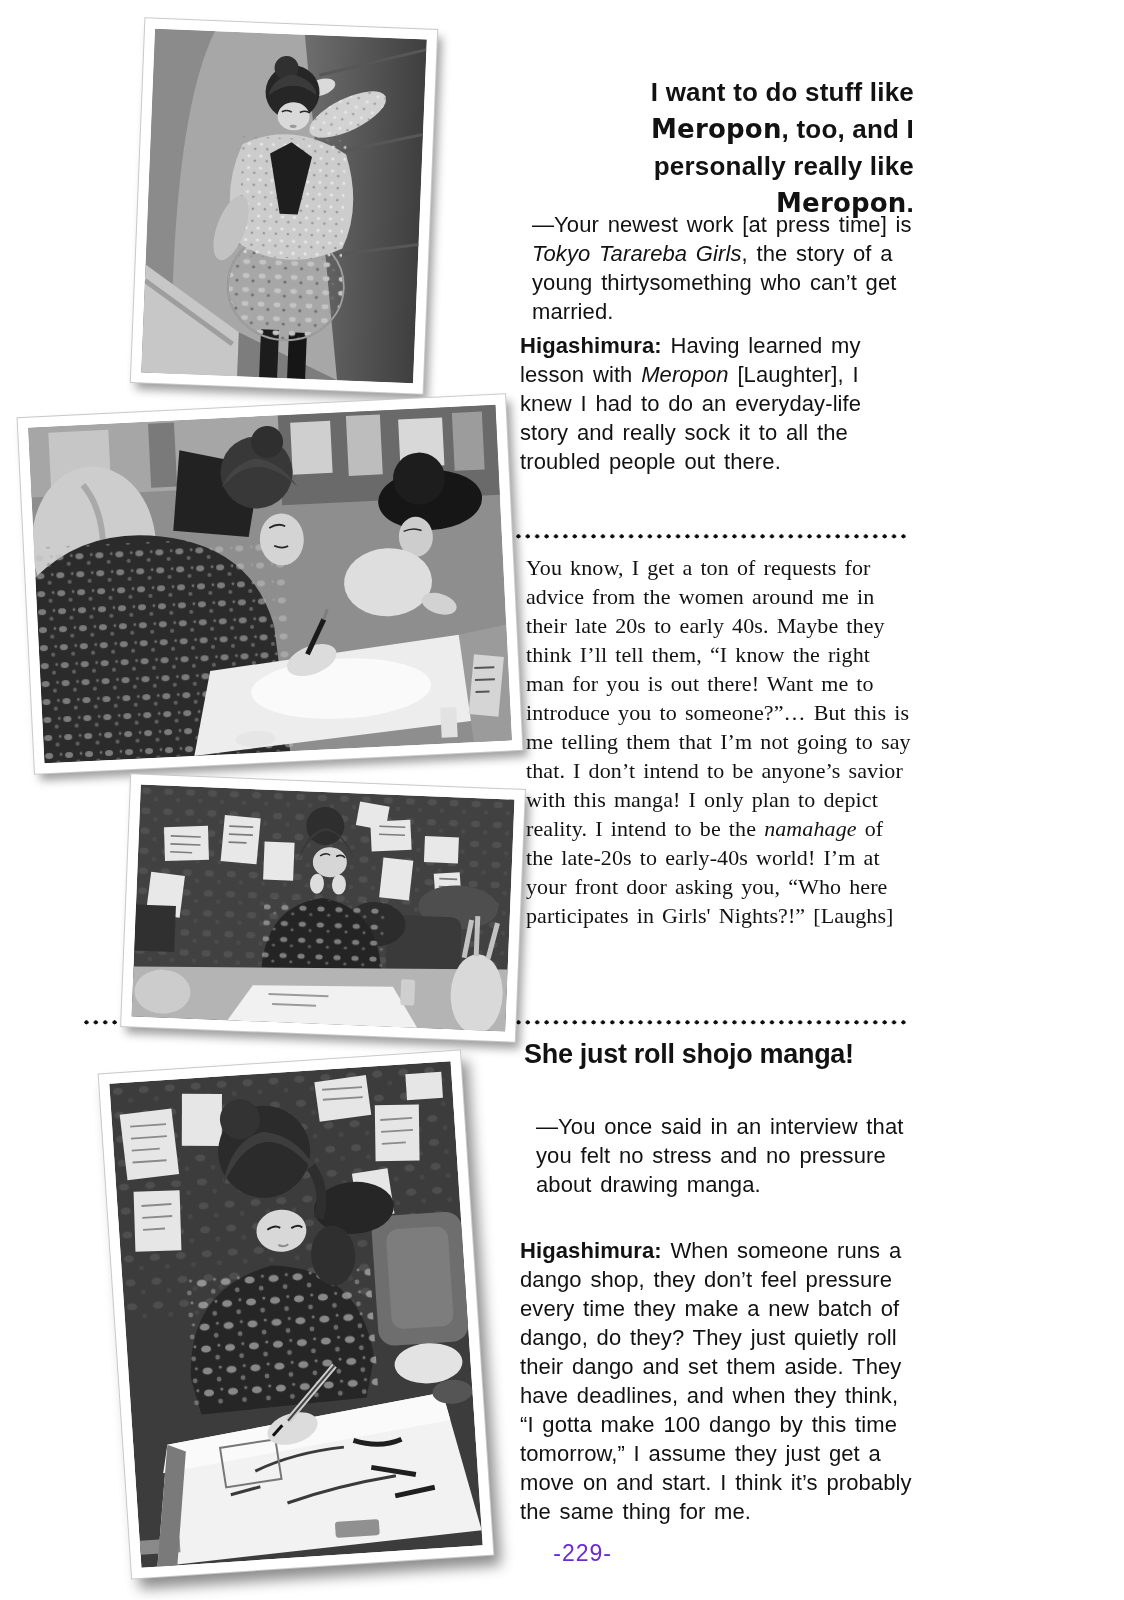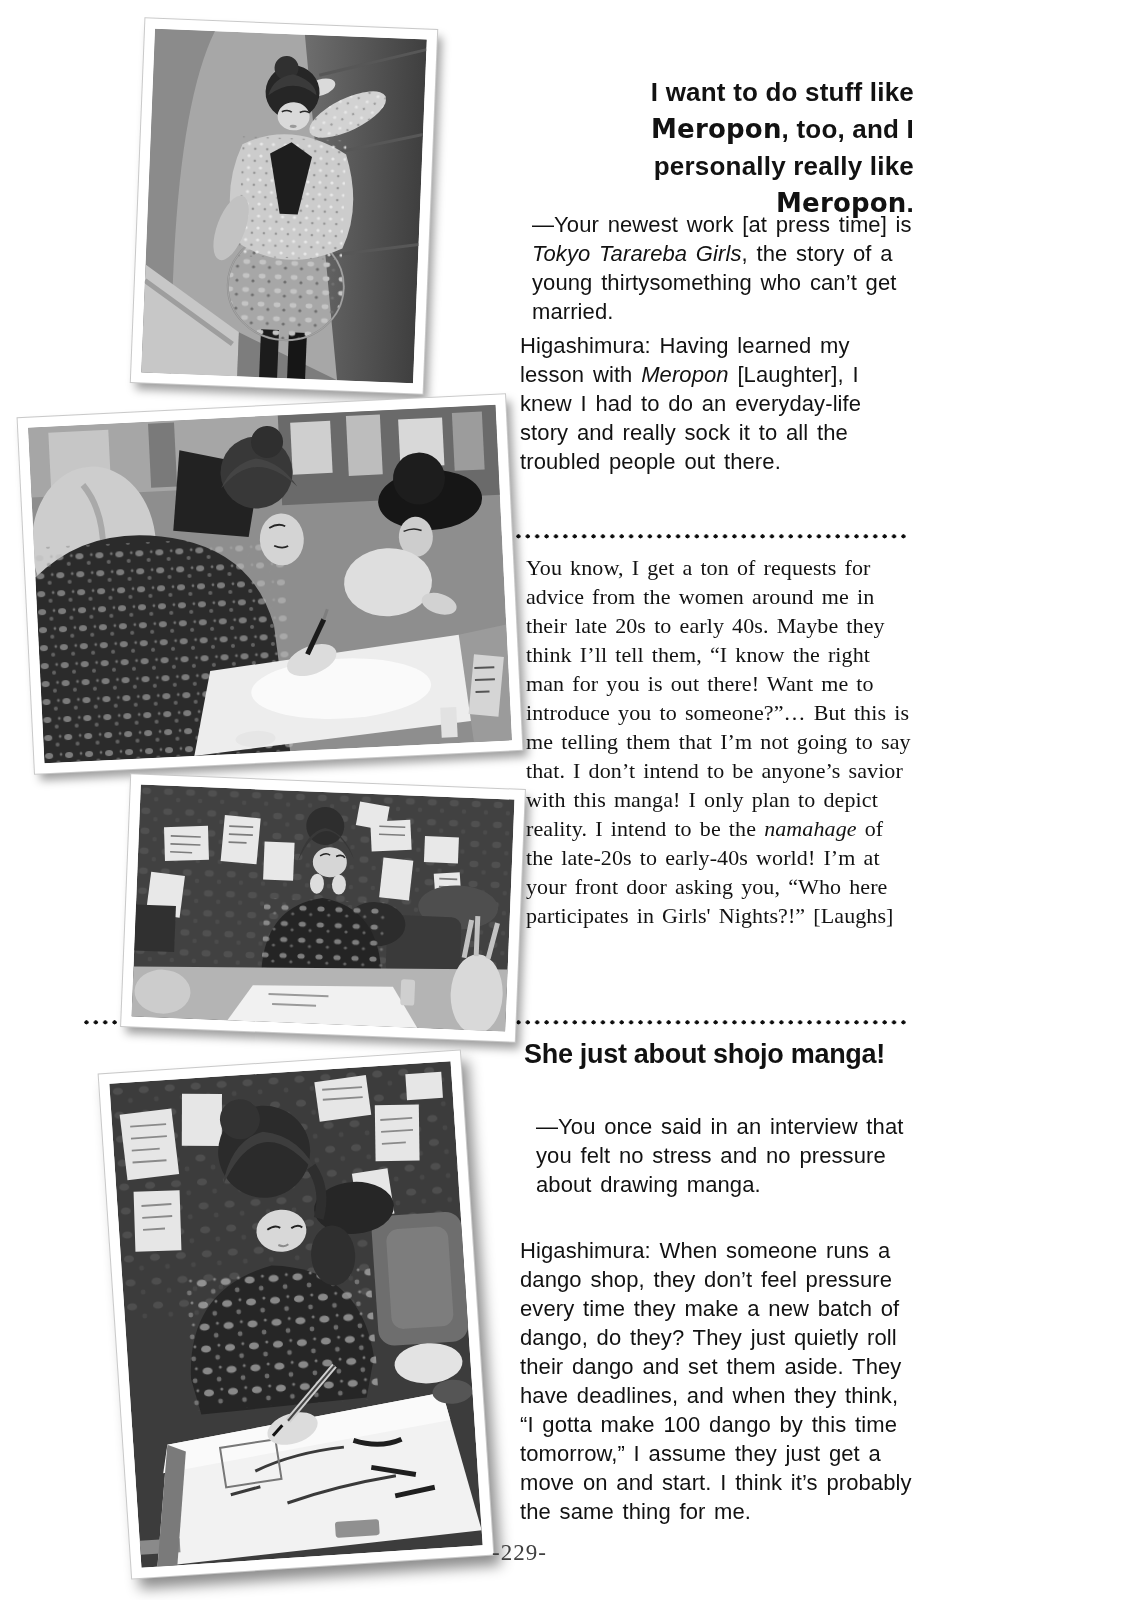--- a/index.html
+++ b/index.html
@@ -22,30 +22,30 @@
   #photo1{left:98px;top:8px;width:272px;height:344px;transform:rotate(2.3deg);z-index:2;}
   #photo2{left:-14px;top:390px;width:468px;height:336px;transform:rotate(-2.8deg);z-index:3;}
   #photo3{left:86px;top:766px;width:374px;height:232px;transform:rotate(2.3deg);z-index:4;}
   #photo4{left:75px;top:1046px;width:342px;height:485px;transform:rotate(-3.8deg);z-index:5;
           box-shadow:0 0 0 1px #c9c9c9, 7px 11px 14px rgba(0,0,0,.45);}
   
   .tc{position:absolute;z-index:6;}
   .headline{left:518px;top:74px;width:396px;font-size:26px;line-height:37px;font-weight:700;letter-spacing:.2px;text-align:right;}
   .headline .b{font-family:"DejaVu Sans", sans-serif;font-weight:700;}
   .body{font-size:22px;line-height:29px;word-spacing:2.5px;letter-spacing:.1px;}
-  .b{font-weight:400;}
+  .b{font-weight:700;}
   .i{font-style:italic;}
   #q1{left:520px;top:198px;width:390px;}
   #a1{left:520px;top:331px;width:392px;}
   #mono{left:526px;top:553px;width:386px;font-family:Liberation Serif, serif;}
   .h2{left:524px;top:1038px;width:390px;font-size:27px;line-height:32px;font-weight:700;letter-spacing:-.3px;}
   #q2{left:520px;top:1096px;width:390px;}
   #a2{left:520px;top:1236px;width:392px;}
-  .pagenum{left:492px;top:1540px;width:120px;text-align:left;
-    font-family:Liberation Serif, serif;font-size:23px;letter-spacing:1px;color:#404040;}
+  .pagenum{left:492px;top:1540px;width:120px;text-align:right;
+    font-family:Liberation Sans, sans-serif;font-size:23px;letter-spacing:1px;color:#6d28d9;}
 </style>
 </head>
 <body>
 
 <div class="page">
 
   <div class="dots" style="top:533px;"></div>
   <div class="dots" style="top:1019px;"></div>
 
   <figure class="photo" id="photo1" role="img" aria-label="Black-and-white photo: Higashimura saluting in a stairwell wearing a fluffy floral jacket">
@@ -252,21 +252,21 @@
   </figure>
 
   <h1 class="tc headline" style="margin:0;"><span>I want to do stuff like </span><span class="b">Meropon</span><span>, too, and I personally really like </span><span class="b">Meropon</span><span>.</span></h1>
 
   <p class="tc body" id="q1" style="margin:12px;"><span>—Your newest work [at press time] is </span><span class="i">Tokyo Tarareba Girls</span><span>, the story of a young thirtysomething who can’t get married.</span></p>
 
   <p class="tc body" id="a1" style="margin:0;"><span class="b">Higashimura:</span><span> Having learned my lesson with </span><span class="i">Meropon</span><span> [Laughter], I knew I had to do an everyday-life story and really sock it to all the troubled people out there.</span></p>
 
   <p class="tc body" id="mono" style="margin:0;"><span>You know, I get a ton of requests for advice from the women around me in their late 20s to early 40s. Maybe they think I’ll tell them, “I know the right man for you is out there! Want me to introduce you to someone?”… But this is me telling them that I’m not going to say that. I don’t intend to be anyone’s savior with this manga! I only plan to depict reality. I intend to be the </span><span class="i">namahage</span><span> of the late-20s to early-40s world! I’m at your front door asking you, “Who here participates in Girls' Nights?!” [Laughs]</span></p>
 
-  <h2 class="tc h2" style="margin:0;"><span>She just about shojo manga!</span></h2>
+  <h2 class="tc h2" style="margin:0;"><span>She just roll shojo manga!</span></h2>
 
   <p class="tc body" id="q2" style="margin:16px;"><span>—You once said in an interview that you felt no stress and no pressure about drawing manga.</span></p>
 
   <p class="tc body" id="a2" style="margin:0;"><span class="b">Higashimura:</span><span> When someone runs a dango shop, they don’t feel pressure every time they make a new batch of dango, do they? They just quietly roll their dango and set them aside. They have deadlines, and when they think, “I gotta make 100 dango by this time tomorrow,” I assume they just get a move on and start. I think it’s probably the same thing for me.</span></p>
 
   <div class="tc pagenum">-229-</div>
 
 </div>
 
 </body></html>

